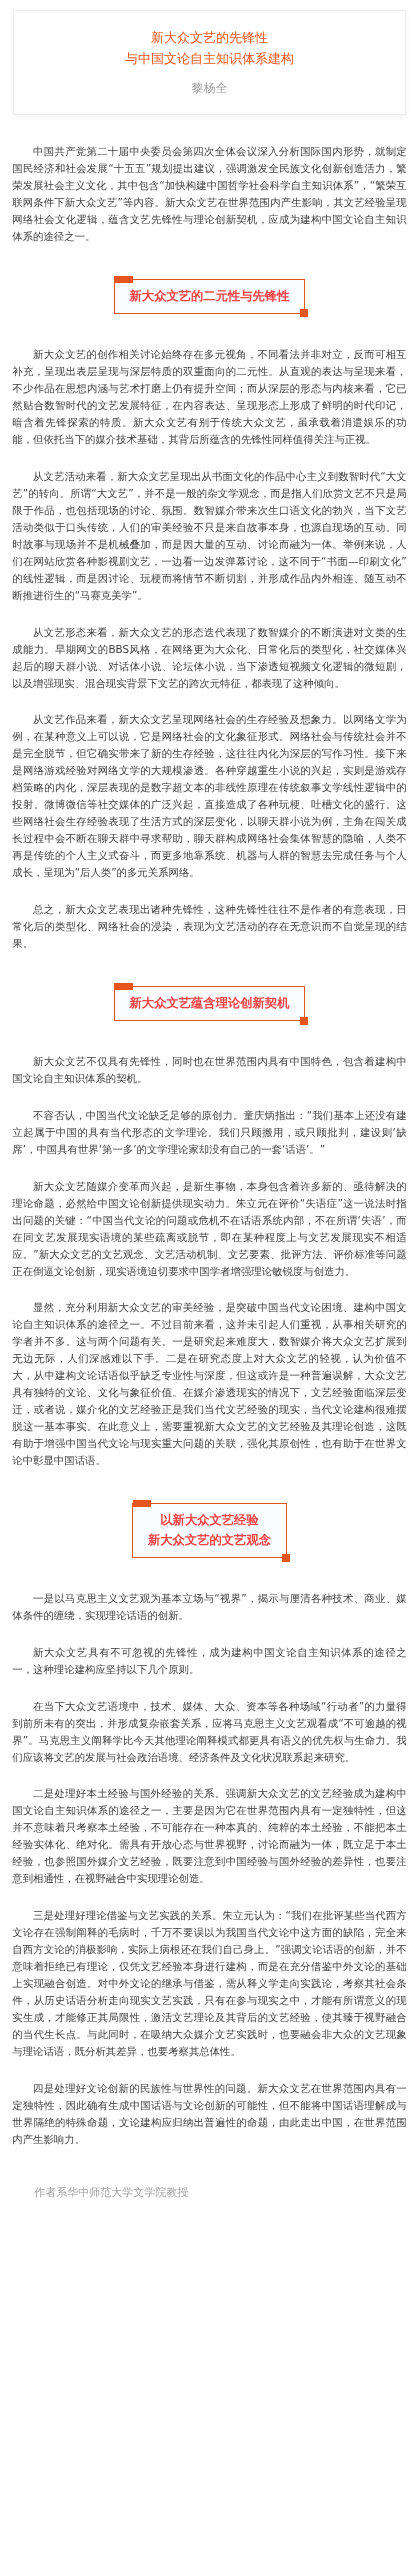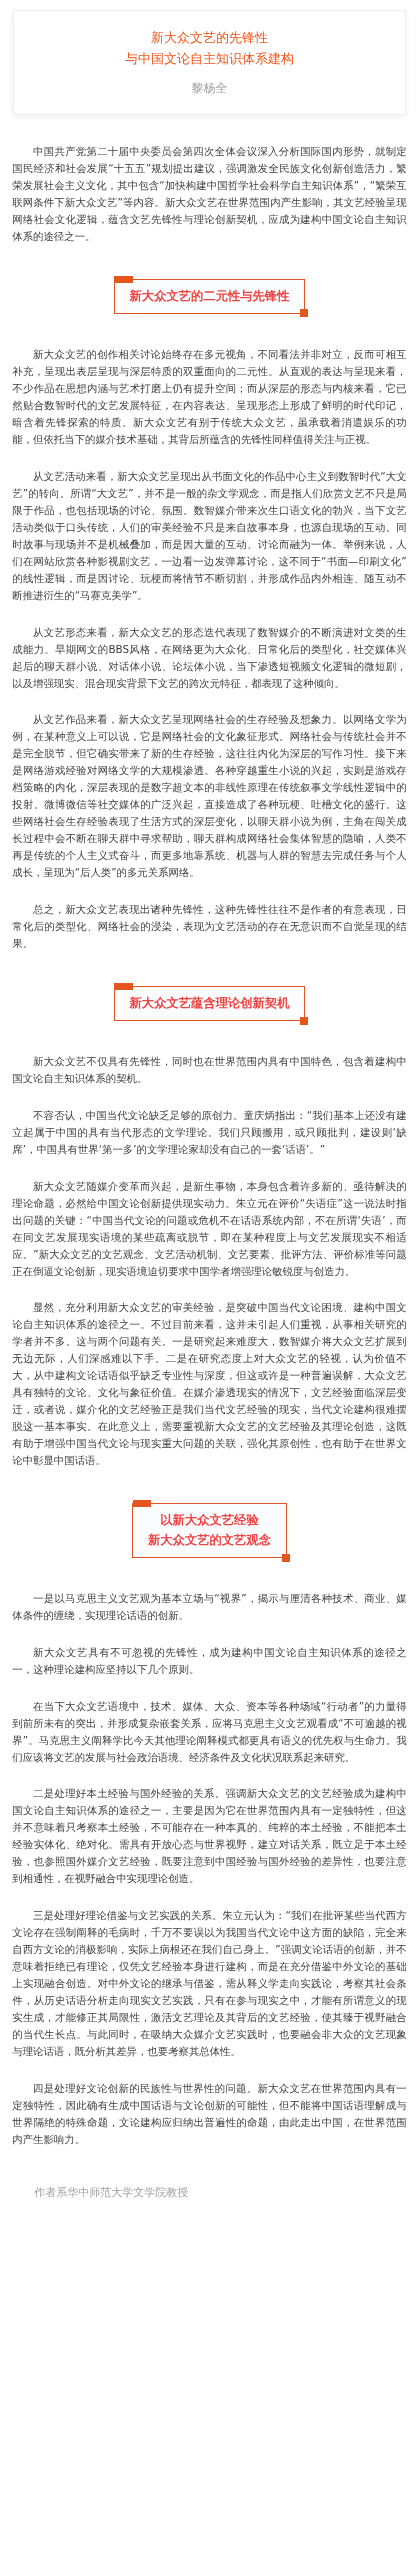--- a/index.html
+++ b/index.html
@@ -140,21 +140,21 @@
     <div class="hwrap">
       <div class="hbox">
         <span class="hline">以新大众文艺经验</span>
         <span class="hline">新大众文艺的文艺观念</span>
       </div>
     </div>
 
     <p class="para">一是以马克思主义文艺观为基本立场与“视界”，揭示与厘清各种技术、商业、媒体条件的缠绕，实现理论话语的创新。</p>
     <p class="para">新大众文艺具有不可忽视的先锋性，成为建构中国文论自主知识体系的途径之一，这种理论建构应坚持以下几个原则。</p>
     <p class="para">在当下大众文艺语境中，技术、媒体、大众、资本等各种场域“行动者”的力量得到前所未有的突出，并形成复杂嵌套关系，应将马克思主义文艺观看成“不可逾越的视界”。马克思主义阐释学比今天其他理论阐释模式都更具有语义的优先权与生命力。我们应该将文艺的发展与社会政治语境、经济条件及文化状况联系起来研究。</p>
-    <p class="para">二是处理好本土经验与国外经验的关系。强调新大众文艺的文艺经验成为建构中国文论自主知识体系的途径之一，主要是因为它在世界范围内具有一定独特性，但这并不意味着只考察本土经验，不可能存在一种本真的、纯粹的本土经验，不能把本土经验实体化、绝对化。需具有开放心态与世界视野，建立对话关系，既立足于本土经验，也参照国外媒介文艺经验，既要注意到中国经验与国外经验的差异性，也要注意到相通性，在视野融合中实现理论创造。</p>
+    <p class="para">二是处理好本土经验与国外经验的关系。强调新大众文艺的文艺经验成为建构中国文论自主知识体系的途径之一，主要是因为它在世界范围内具有一定独特性，但这并不意味着只考察本土经验，不可能存在一种本真的、纯粹的本土经验，不能把本土经验实体化、绝对化。需具有开放心态与世界视野，讨论而融为一体，既立足于本土经验，也参照国外媒介文艺经验，既要注意到中国经验与国外经验的差异性，也要注意到相通性，在视野融合中实现理论创造。</p>
     <p class="para">三是处理好理论借鉴与文艺实践的关系。朱立元认为：“我们在批评某些当代西方文论存在强制阐释的毛病时，千万不要误以为我国当代文论中这方面的缺陷，完全来自西方文论的消极影响，实际上病根还在我们自己身上。”强调文论话语的创新，并不意味着拒绝已有理论，仅凭文艺经验本身进行建构，而是在充分借鉴中外文论的基础上实现融合创造。对中外文论的继承与借鉴，需从释义学走向实践论，考察其社会条件，从历史话语分析走向现实文艺实践，只有在参与现实之中，才能有所谓意义的现实生成，才能修正其局限性，激活文艺理论及其背后的文艺经验，使其臻于视野融合的当代生长点。与此同时，在吸纳大众媒介文艺实践时，也要融会非大众的文艺现象与理论话语，既分析其差异，也要考察其总体性。</p>
     <p class="para">四是处理好文论创新的民族性与世界性的问题。新大众文艺在世界范围内具有一定独特性，因此确有生成中国话语与文论创新的可能性，但不能将中国话语理解成与世界隔绝的特殊命题，文论建构应归纳出普遍性的命题，由此走出中国，在世界范围内产生影响力。</p>
 
     <p class="footer-note">作者系华中师范大学文学院教授</p>
 
   </main>
 </div>
 
 
 </body></html>

